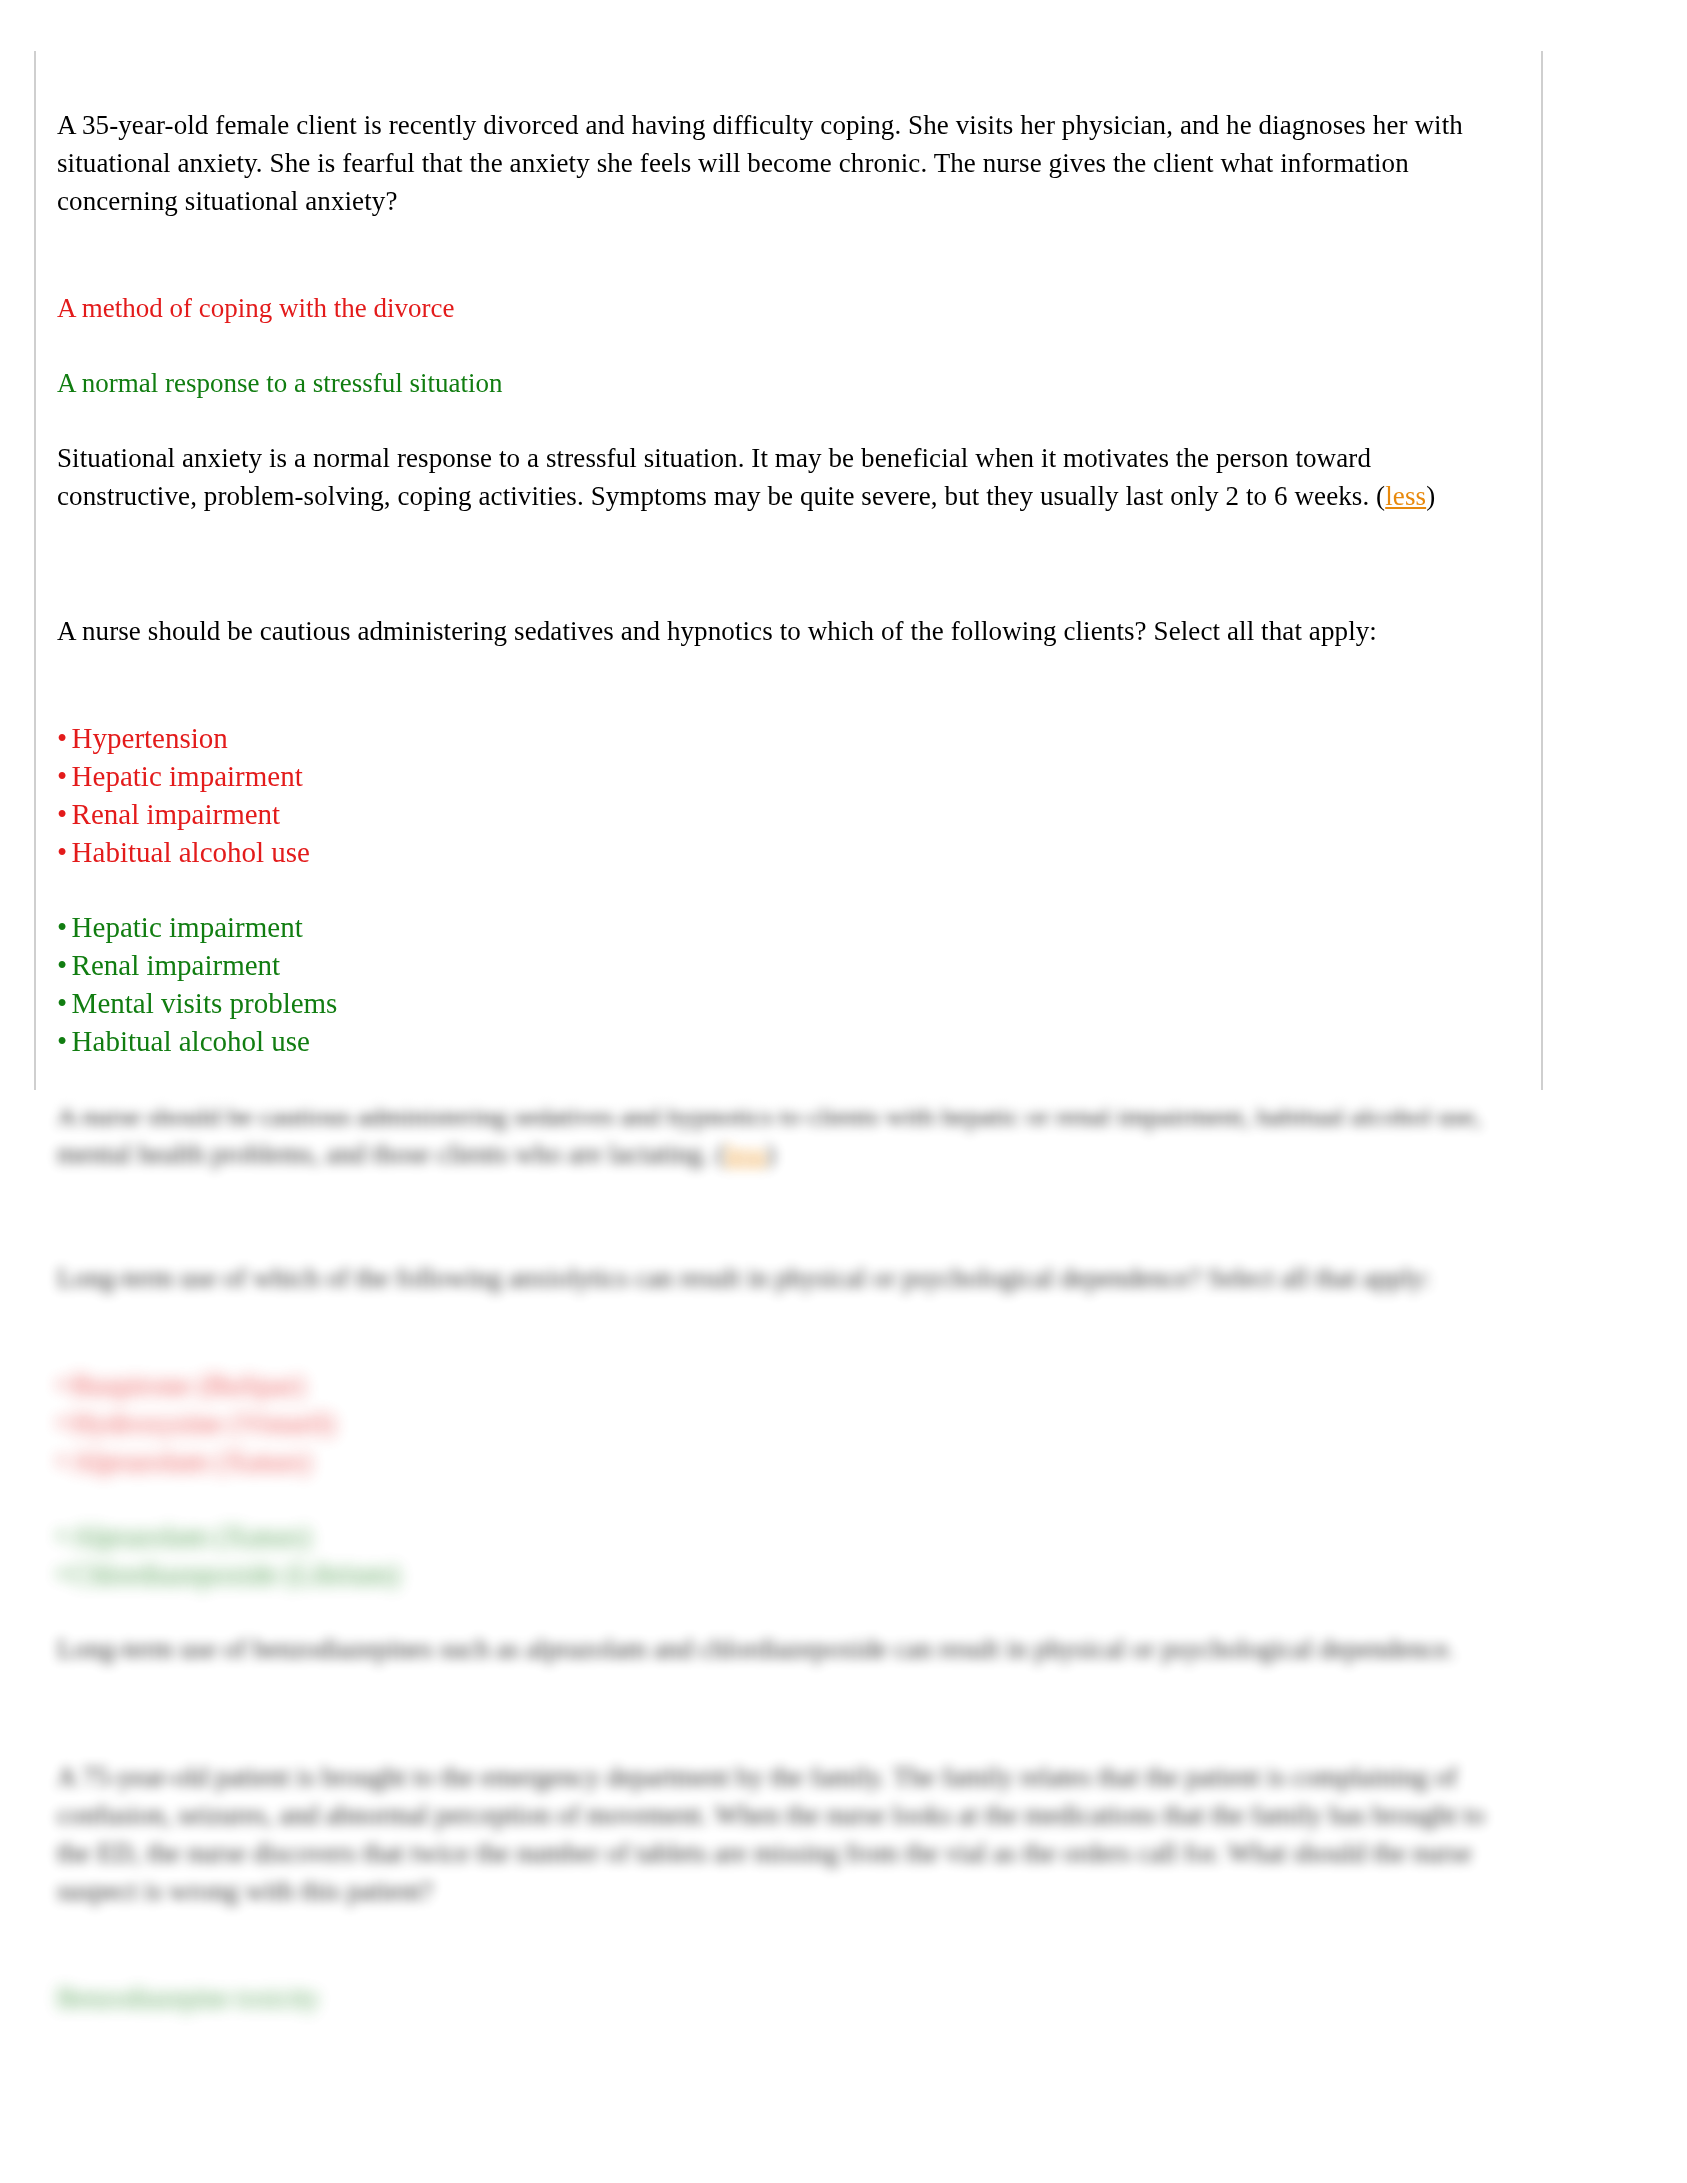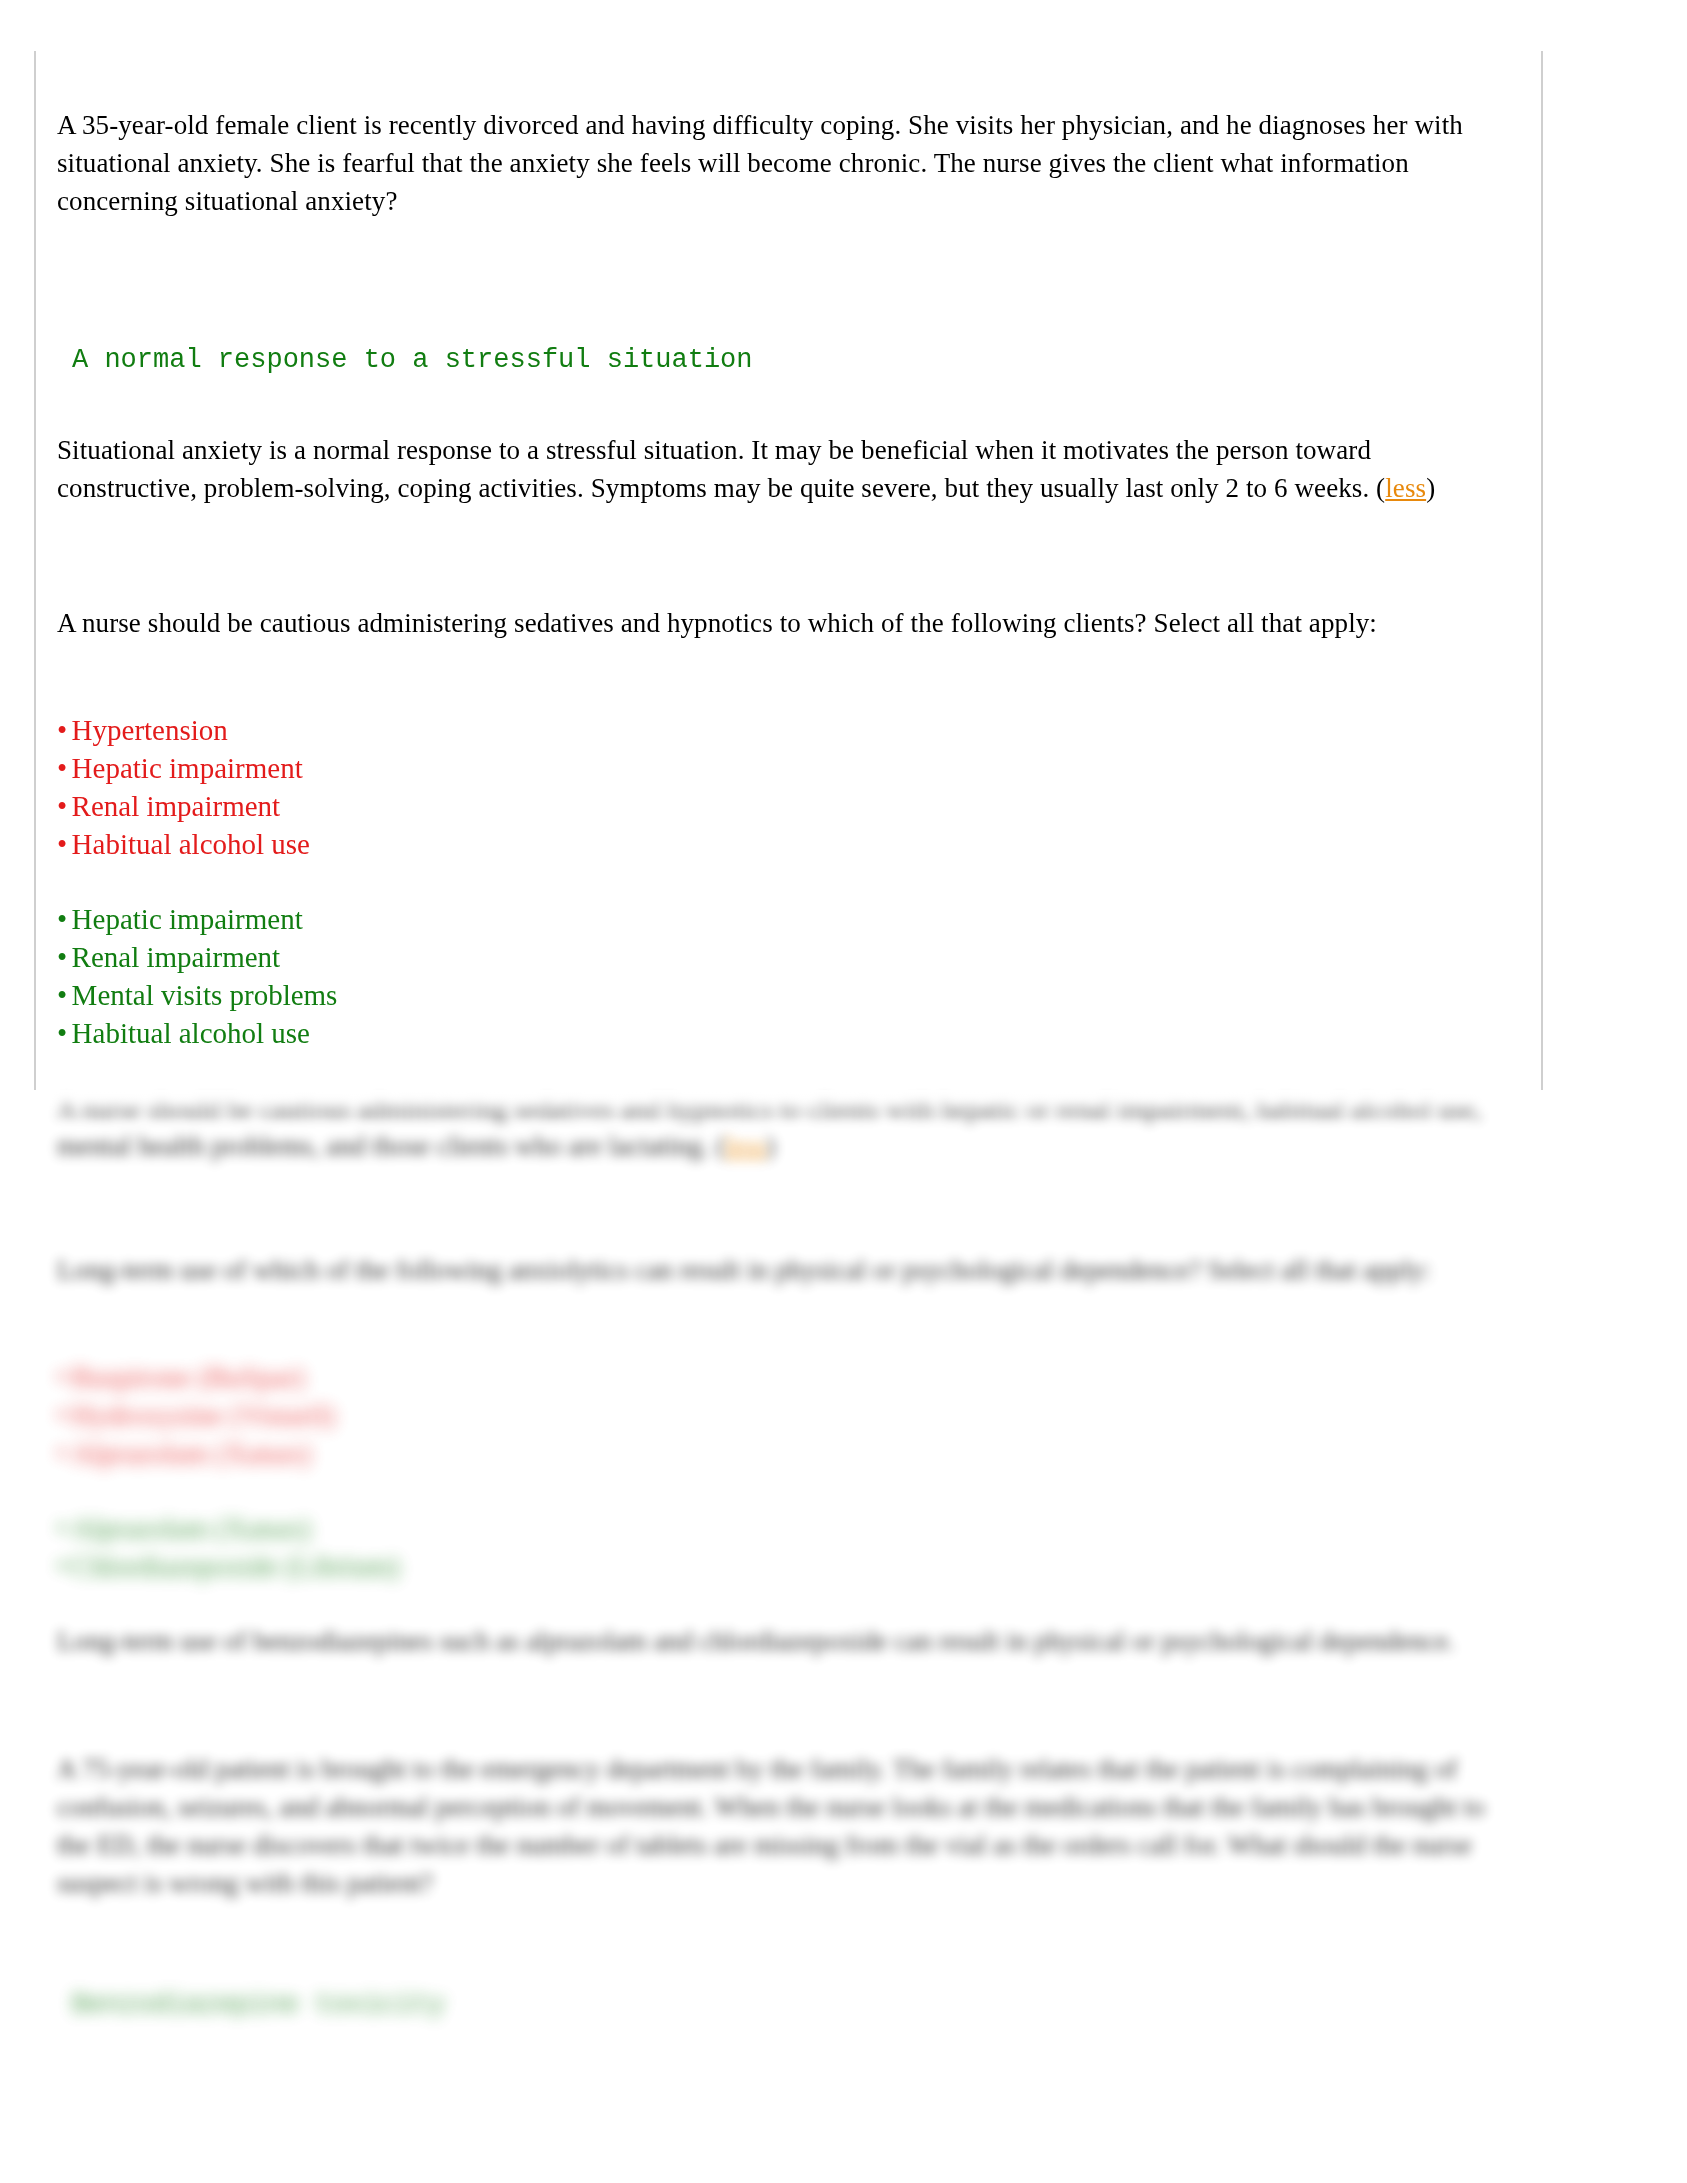--- a/index.html
+++ b/index.html
@@ -46,21 +46,21 @@
     line-height: 38px;
     margin: 0;
     color: #000000;
     letter-spacing: 0.1px;
   }
   .q-block { padding-top: 106px; }
   .spacer-lg { height: 69px; }
   .spacer-md { height: 37px; }
 
   .ans-wrong { color: #e31b1b; font-size: 27px; line-height: 38px; margin: 0; }
-  .ans-right { color: #117d11; font-size: 27px; line-height: 38px; margin: 15px; font-family: Liberation Mono, monospace; }
+  .ans-right { color: #117d11; font-size: 27px; line-height: 38px; margin: 0; }
 
   ul.choices {
     list-style: none;
     margin: 0;
     padding: 0;
     font-size: 29px;
     line-height: 38px;
   }
   ul.choices li {
     margin: 0;
@@ -108,20 +108,21 @@
   <div class="rule rule-right"></div>
 
   <div class="content">
 
     <div class="q-block">
 
       <p class="para">A 35-year-old female client is recently divorced and having difficulty coping. She visits her physician, and he diagnoses her with situational anxiety. She is fearful that the anxiety she feels will become chronic. The nurse gives the client what information concerning situational anxiety?</p>
 
       <div class="spacer-lg"></div>
 
+      <p class="ans-wrong">A method of coping with the divorce</p>
 
       <div class="spacer-md"></div>
 
       <p class="ans-right">A normal response to a stressful situation</p>
 
       <div class="spacer-md"></div>
 
       <p class="para"><span>Situational anxiety is a normal response to a stressful situation. It may be beneficial when it motivates the person toward constructive, problem-solving, coping activities. Symptoms may be quite severe, but they usually last only 2 to 6 weeks. (</span><a class="lesslink" href="#">less</a><span>)</span></p>
     </div>
 

